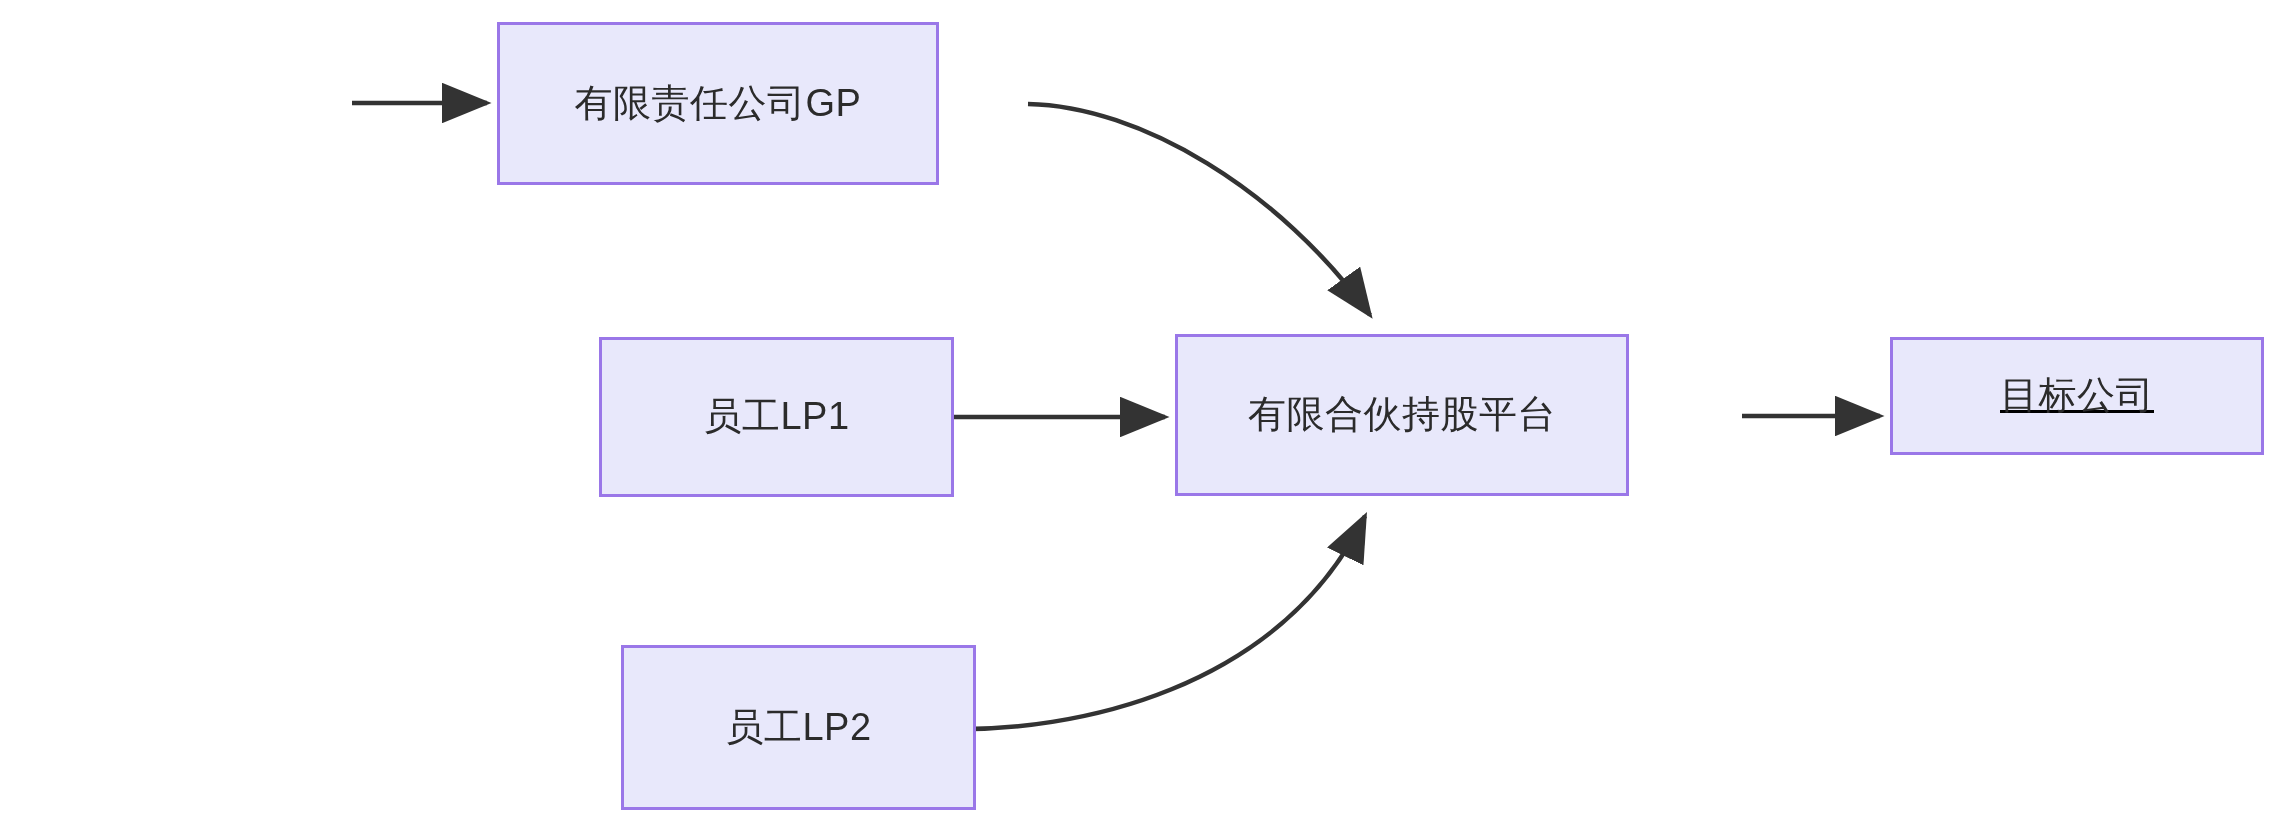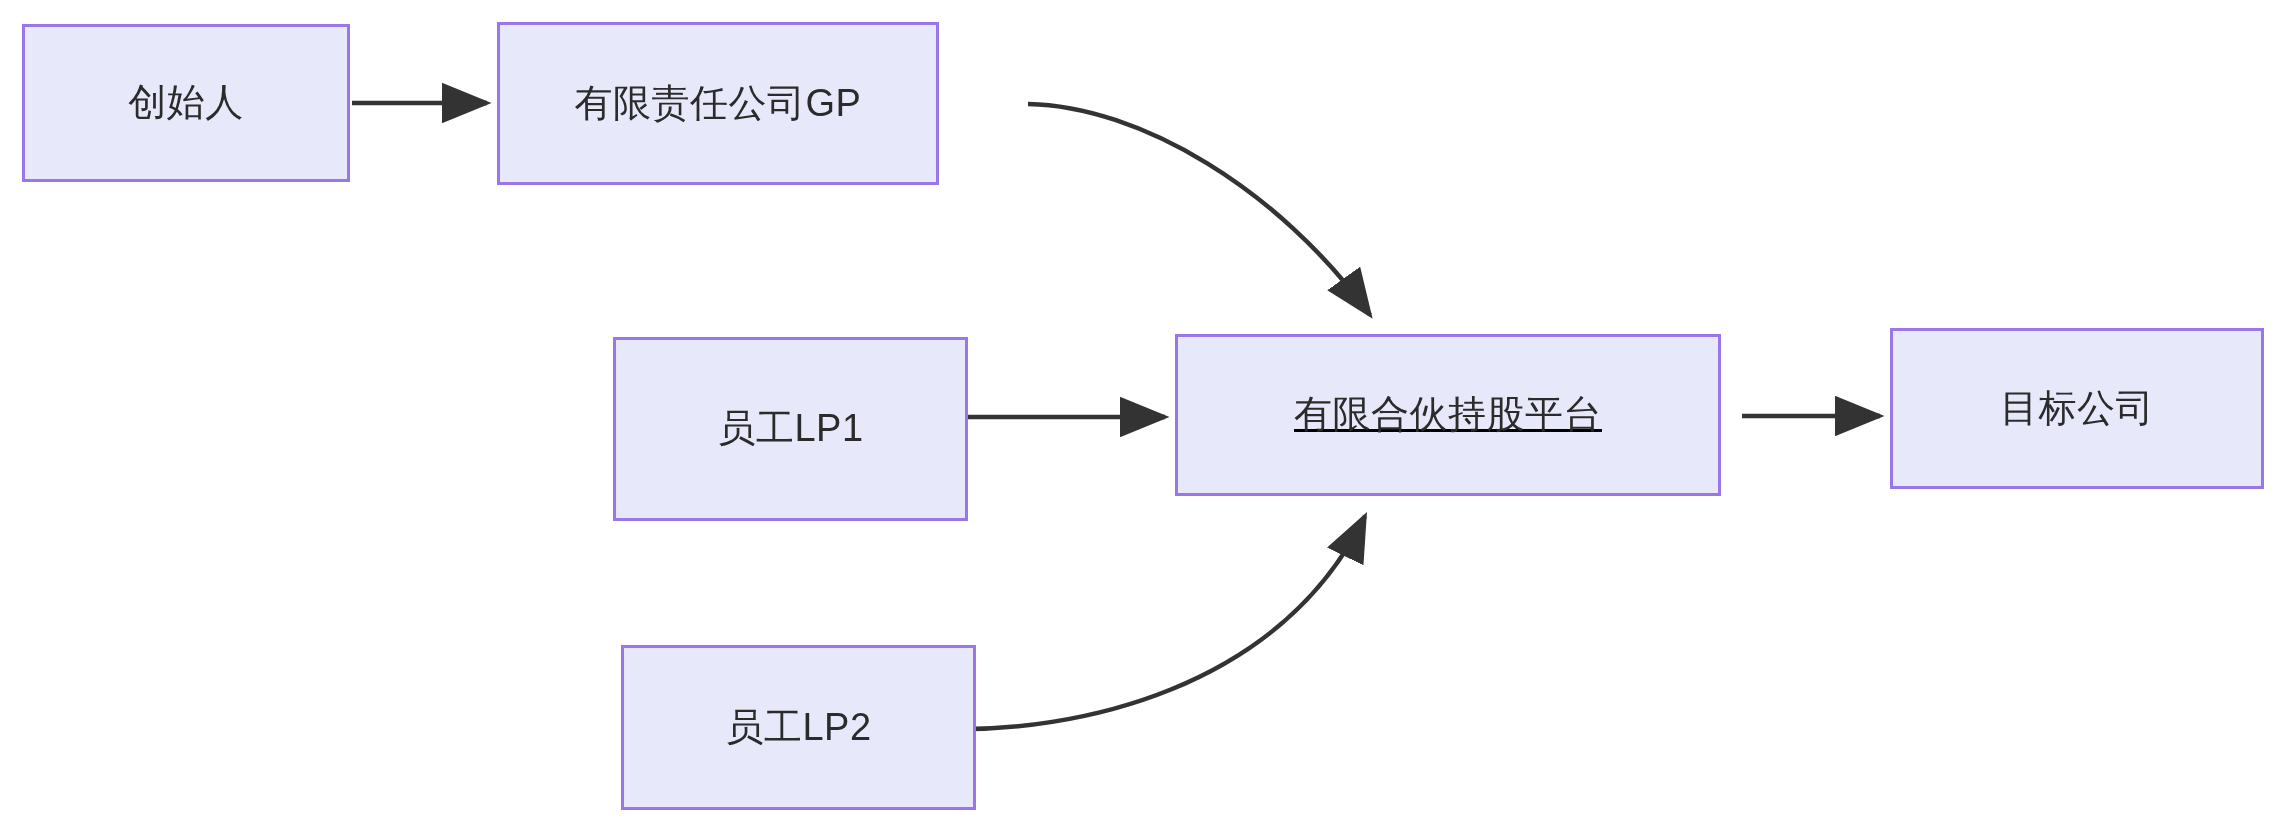--- a/index.html
+++ b/index.html
@@ -37,23 +37,23 @@
   }
   .node-label {
     color: #2b2b2b;
     font-size: 38px;
     line-height: 1.2;
     letter-spacing: 0.5px;
     white-space: nowrap;
   }
   #node-founder  { left: 22px;   top: 24px;  width: 328px; height: 158px; }
   #node-gp       { left: 497px;  top: 22px;  width: 442px; height: 163px; }
-  #node-lp1      { left: 613px;  top: 337px; width: 355px; height: 184px; }
-  #node-platform { left: 1175px; top: 334px; width: 546px; height: 162px; text-decoration: underline; }
-  #node-target   { left: 1890px; top: 328px; width: 374px; height: 161px; }
+  #node-lp1      { left: 599px;  top: 337px; width: 355px; height: 160px; }
+  #node-platform { left: 1175px; top: 334px; width: 454px; height: 162px; }
+  #node-target   { left: 1890px; top: 337px; width: 374px; height: 118px; text-decoration: underline; }
   #node-lp2      { left: 585px;  top: 645px; width: 355px; height: 165px; margin-left: 36px; }
 </style>
 </head>
 <body>
 
 <div id="canvas">
 
   <svg id="edge-layer" viewBox="0 0 2285 833" width="2285" height="833" xmlns="http://www.w3.org/2000/svg">
     <defs>
       <marker id="arrowhead" markerWidth="11" markerHeight="9" refX="10" refY="4.5" orient="auto" markerUnits="strokeWidth">
@@ -75,23 +75,20 @@
 
     <g>
       <path d="M942,729 C1075,733 1280,690 1365,516" fill="none" stroke="#333333" stroke-width="4.5" marker-end="url(#arrowhead)"></path>
     </g>
 
     <g>
       <line x1="1742" y1="416" x2="1880" y2="416" stroke="#333333" stroke-width="4.5" marker-end="url(#arrowhead)"></line>
     </g>
   </svg>
 
-  <div class="node" id="node-founder">
-    <span class="node-label">创始人</span>
-  </div>
 
   <div class="node" id="node-gp">
     <span class="node-label">有限责任公司GP</span>
   </div>
 
   <div class="node" id="node-lp1">
     <span class="node-label">员工LP1</span>
   </div>
 
   <div class="node" id="node-platform">

